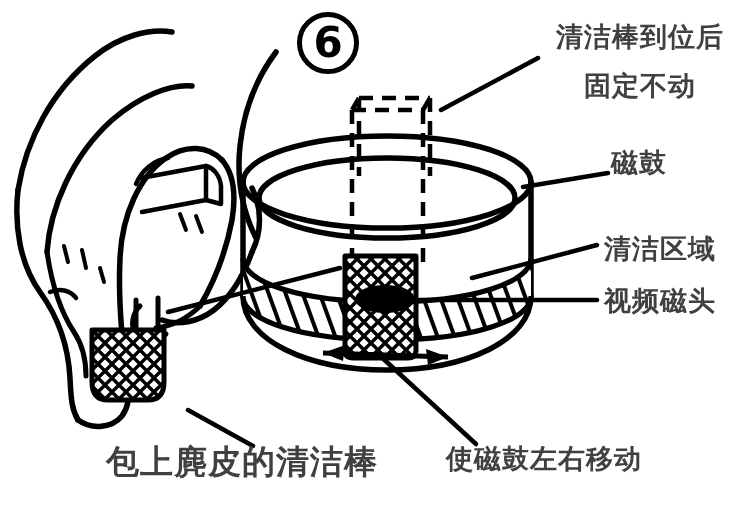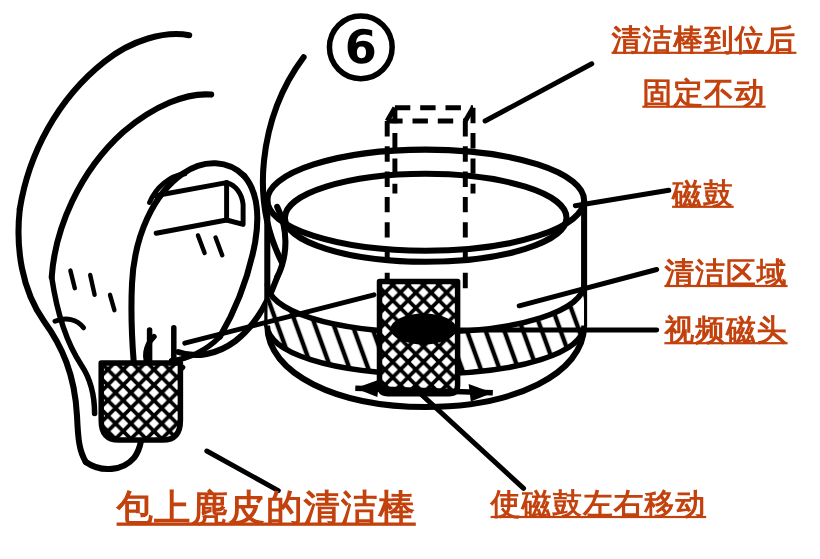--- a/index.html
+++ b/index.html
@@ -22,41 +22,40 @@
     position: absolute;
     left: 0;
     top: 0;
     width: 745px;
     height: 508px;
   }
   .cjk-label {
     position: absolute;
     font-family: "DejaVu Sans", sans-serif;
     font-weight: bold;
-    color: #c2410c;
+    color: #404040;
     white-space: nowrap;
     letter-spacing: 1px;
     line-height: 1.08;
-    text-decoration: underline;
     -webkit-font-smoothing: none;
   }
   .lbl-top-right {
     left: 541px;
     top: 22px;
     font-size: 27px;
     text-align: center;
     width: 198px;
   }
   .lbl-top-right .line2 {
     display: block;
     margin-top: 20px;
   }
   .lbl-drum {
     left: 611px;
-    top: 162px;
+    top: 148px;
     font-size: 27px;
   }
   .lbl-clean-area {
     left: 604px;
     top: 234px;
     font-size: 27px;
   }
   .lbl-video-head {
     left: 604px;
     top: 286px;

